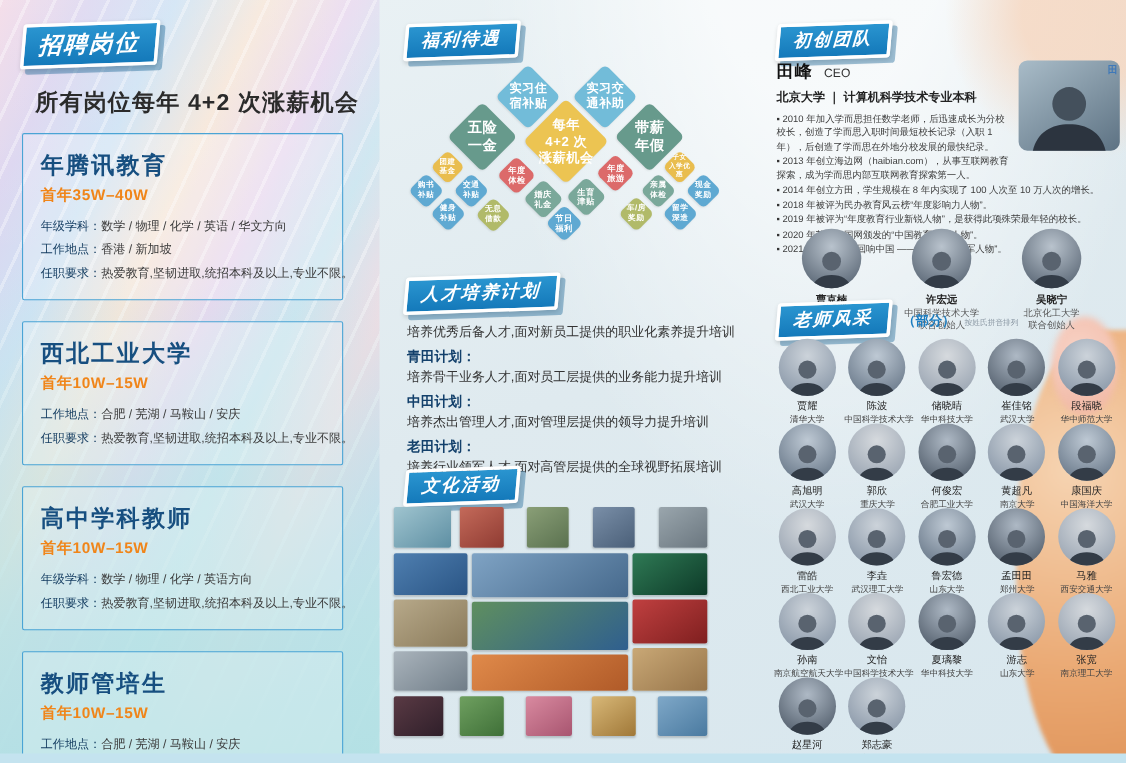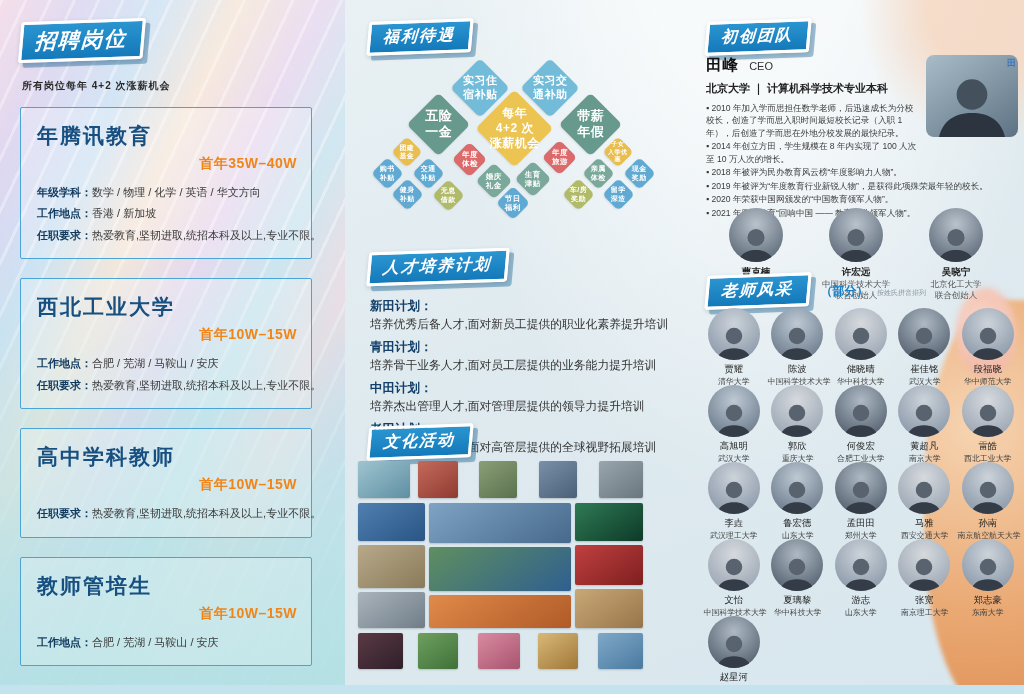--- a/index.html
+++ b/index.html
@@ -31,27 +31,27 @@
   .ribbon{display:inline-block;position:relative;background:linear-gradient(180deg,#2a95d0,#1479ba);
     color:#fff;font-weight:bold;font-style:italic;letter-spacing:2px;
     border:3px solid #ffffff;border-radius:3px;padding:3px 14px 4px 12px;
     transform:skewX(-7deg) rotate(-2deg);
     box-shadow:5px 5px 0 rgba(23,100,150,.40), 1px 2px 5px rgba(0,0,0,.18);}
   .ribbon .rtext{display:inline-block;transform:skewX(2deg);white-space:nowrap;}
   .ribbon.big{font-size:21px;}
   .ribbon.mid{font-size:16px;}
 
   
-  .subtitle{margin:18px 0 14px 2px;font-size:10px;font-weight:bold;color:#2b2b2b;letter-spacing:1px;}
+  .subtitle{margin:18px 0 14px 12px;font-size:21px;font-weight:bold;color:#2b2b2b;letter-spacing:1px;}
   .job-card{width:292px;box-sizing:border-box;border:1px solid #4aa4d5;border-radius:2px;
     background:rgba(255,255,255,.22);padding:14px 14px 12px 16px;margin:0 0 19px 0;}
   .job-title{font-size:21px;font-weight:bold;color:#174f80;letter-spacing:2px;}
-  .job-salary{font-size:14px;font-weight:bold;color:#f08519;margin:5px 0 9px 0;letter-spacing:.5px;text-align:right;}
+  .job-salary{font-size:14px;font-weight:bold;color:#f08519;margin:5px 0 9px 0;letter-spacing:.5px;}
   .job-row{font-size:11px;line-height:1.95;white-space:nowrap;}
-  .job-label{font-weight:bold;color:#10395e;}
+  .job-label{font-weight:normal;color:#10395e;}
   .job-value{color:#3a3a3a;}
 
   
   .mid-panel{position:absolute;left:350px;top:0;width:340px;height:694px;}
   .mid-ribbon1{position:absolute;left:18px;top:20px;}
   .diamond-box{position:absolute;left:0;top:55px;width:340px;height:170px;}
   .diamond{position:absolute;border-radius:5px;transform:rotate(45deg);
     display:flex;align-items:center;justify-content:center;box-shadow:0 1px 2px rgba(0,0,0,.10);}
   .dtext{transform:rotate(-45deg);color:#fff;font-weight:bold;text-align:center;
     white-space:pre-line;line-height:1.25;letter-spacing:.5px;}
@@ -122,20 +122,21 @@
         </div>
         <div class="job-card">
           <div class="job-title">西北工业大学</div>
           <div class="job-salary">首年10W–15W</div>
           <div class="job-row"><span class="job-label">工作地点：</span><span class="job-value">合肥 / 芜湖 / 马鞍山 / 安庆</span></div>
           <div class="job-row"><span class="job-label">任职要求：</span><span class="job-value">热爱教育,坚韧进取,统招本科及以上,专业不限。</span></div>
         </div>
         <div class="job-card">
           <div class="job-title">高中学科教师</div>
           <div class="job-salary">首年10W–15W</div>
+          <div class="job-row"><span class="job-label">年级学科：</span><span class="job-value">数学 / 物理 / 化学 / 英语方向</span></div>
           <div class="job-row"><span class="job-label">任职要求：</span><span class="job-value">热爱教育,坚韧进取,统招本科及以上,专业不限。</span></div>
         </div>
         <div class="job-card">
           <div class="job-title">教师管培生</div>
           <div class="job-salary">首年10W–15W</div>
           <div class="job-row"><span class="job-label">工作地点：</span><span class="job-value">合肥 / 芜湖 / 马鞍山 / 安庆</span></div>
         </div>
       </div>
   </div>
 
@@ -224,21 +225,20 @@
         <div class="diamond" style="left: 256.5px; top: 127.5px; width: 23px; height: 23px; background: rgb(95, 169, 210);">
           <span class="dtext" style="font-size: 7px;">留学
 深造</span>
         </div>
       </div>
 
     <div class="ribbon mid mid-ribbon2">
       <span class="rtext">人才培养计划</span>
     </div>
     <div class="plans" id="plan-list">
-        <div class="plan-name">新田计划：</div>
         <div class="plan-desc">培养优秀后备人才,面对新员工提供的职业化素养提升培训</div>
         <div class="plan-name">青田计划：</div>
         <div class="plan-desc">培养骨干业务人才,面对员工层提供的业务能力提升培训</div>
         <div class="plan-name">中田计划：</div>
         <div class="plan-desc">培养杰出管理人才,面对管理层提供的领导力提升培训</div>
         <div class="plan-name">老田计划：</div>
         <div class="plan-desc">培养行业领军人才,面对高管层提供的全球视野拓展培训</div>
       </div>
 
     <div class="ribbon mid mid-ribbon3">
@@ -280,20 +280,21 @@
           <path d="M8 46c2-13 11-18 22-18s20 5 22 18z" fill="#2c343f"></path>
         </svg>
       </div>
       <div class="ceo-name-row">
         <span class="ceo-name">田峰</span>
         <span class="ceo-title">CEO</span>
       </div>
       <div class="ceo-edu">北京大学 ｜ 计算机科学技术专业本科</div>
       <ul class="ceo-bullets" id="ceo-bullets">
           <li>2010 年加入学而思担任数学老师，后迅速成长为分校校长，创造了学而思入职时间最短校长记录（入职 1 年），后创造了学而思在外地分校发展的最快纪录。</li>
+          <li>2013 年创立海边网（haibian.com），从事互联网教育探索，成为学而思内部互联网教育探索第一人。</li>
           <li>2014 年创立方田，学生规模在 8 年内实现了 100 人次至 10 万人次的增长。</li>
           <li>2018 年被评为民办教育风云榜“年度影响力人物”。</li>
           <li>2019 年被评为“年度教育行业新锐人物”，是获得此项殊荣最年轻的校长。</li>
           <li>2020 年荣获中国网颁发的“中国教育领军人物”。</li>
           <li>2021 年腾讯教育“回响中国 —— 教育行业领军人物”。</li>
         </ul>
     </div>
 
     <div class="founders" id="founders">
         <div class="founder">
@@ -424,20 +425,30 @@
           <div class="t-avatar av0">
             <svg viewBox="0 0 60 46">
               <circle cx="30" cy="15" r="9.5" fill="#59636f"></circle>
               <path d="M9 46c2-12 10-17 21-17s19 5 21 17z" fill="#333c47"></path>
             </svg>
           </div>
           <div class="t-name">黄超凡</div>
           <div class="t-school">南京大学</div>
         </div>
         <div class="teacher">
+          <div class="t-avatar av1">
+            <svg viewBox="0 0 60 46">
+              <circle cx="30" cy="15" r="9.5" fill="#59636f"></circle>
+              <path d="M9 46c2-12 10-17 21-17s19 5 21 17z" fill="#333c47"></path>
+            </svg>
+          </div>
+          <div class="t-name">康国庆</div>
+          <div class="t-school">中国海洋大学</div>
+        </div>
+        <div class="teacher">
           <div class="t-avatar av2">
             <svg viewBox="0 0 60 46">
               <circle cx="30" cy="15" r="9.5" fill="#59636f"></circle>
               <path d="M9 46c2-12 10-17 21-17s19 5 21 17z" fill="#333c47"></path>
             </svg>
           </div>
           <div class="t-name">雷皓</div>
           <div class="t-school">西北工业大学</div>
         </div>
         <div class="teacher">
@@ -524,36 +535,36 @@
           <div class="t-avatar av2">
             <svg viewBox="0 0 60 46">
               <circle cx="30" cy="15" r="9.5" fill="#59636f"></circle>
               <path d="M9 46c2-12 10-17 21-17s19 5 21 17z" fill="#333c47"></path>
             </svg>
           </div>
           <div class="t-name">张宽</div>
           <div class="t-school">南京理工大学</div>
         </div>
         <div class="teacher">
+          <div class="t-avatar av3">
+            <svg viewBox="0 0 60 46">
+              <circle cx="30" cy="15" r="9.5" fill="#59636f"></circle>
+              <path d="M9 46c2-12 10-17 21-17s19 5 21 17z" fill="#333c47"></path>
+            </svg>
+          </div>
+          <div class="t-name">赵星河</div>
+          <div class="t-school">中南大学</div>
+        </div>
+        <div class="teacher">
           <div class="t-avatar av0">
             <svg viewBox="0 0 60 46">
               <circle cx="30" cy="15" r="9.5" fill="#59636f"></circle>
               <path d="M9 46c2-12 10-17 21-17s19 5 21 17z" fill="#333c47"></path>
             </svg>
           </div>
           <div class="t-name">郑志豪</div>
           <div class="t-school">东南大学</div>
         </div>
-        <div class="teacher">
-          <div class="t-avatar av3">
-            <svg viewBox="0 0 60 46">
-              <circle cx="30" cy="15" r="9.5" fill="#59636f"></circle>
-              <path d="M9 46c2-12 10-17 21-17s19 5 21 17z" fill="#333c47"></path>
-            </svg>
-          </div>
-          <div class="t-name">赵星河</div>
-          <div class="t-school">中南大学</div>
-        </div>
       </div>
   </div>
 
   <div class="bottom-bar"></div>
 </div>
 
 </body></html>

